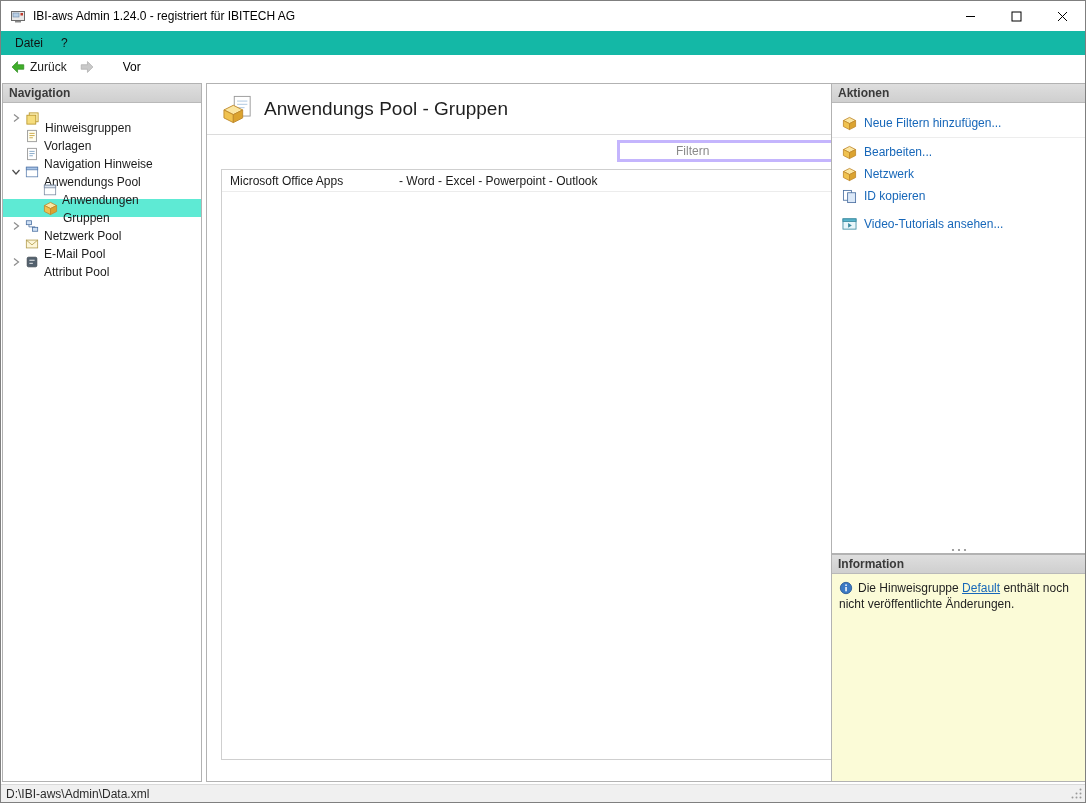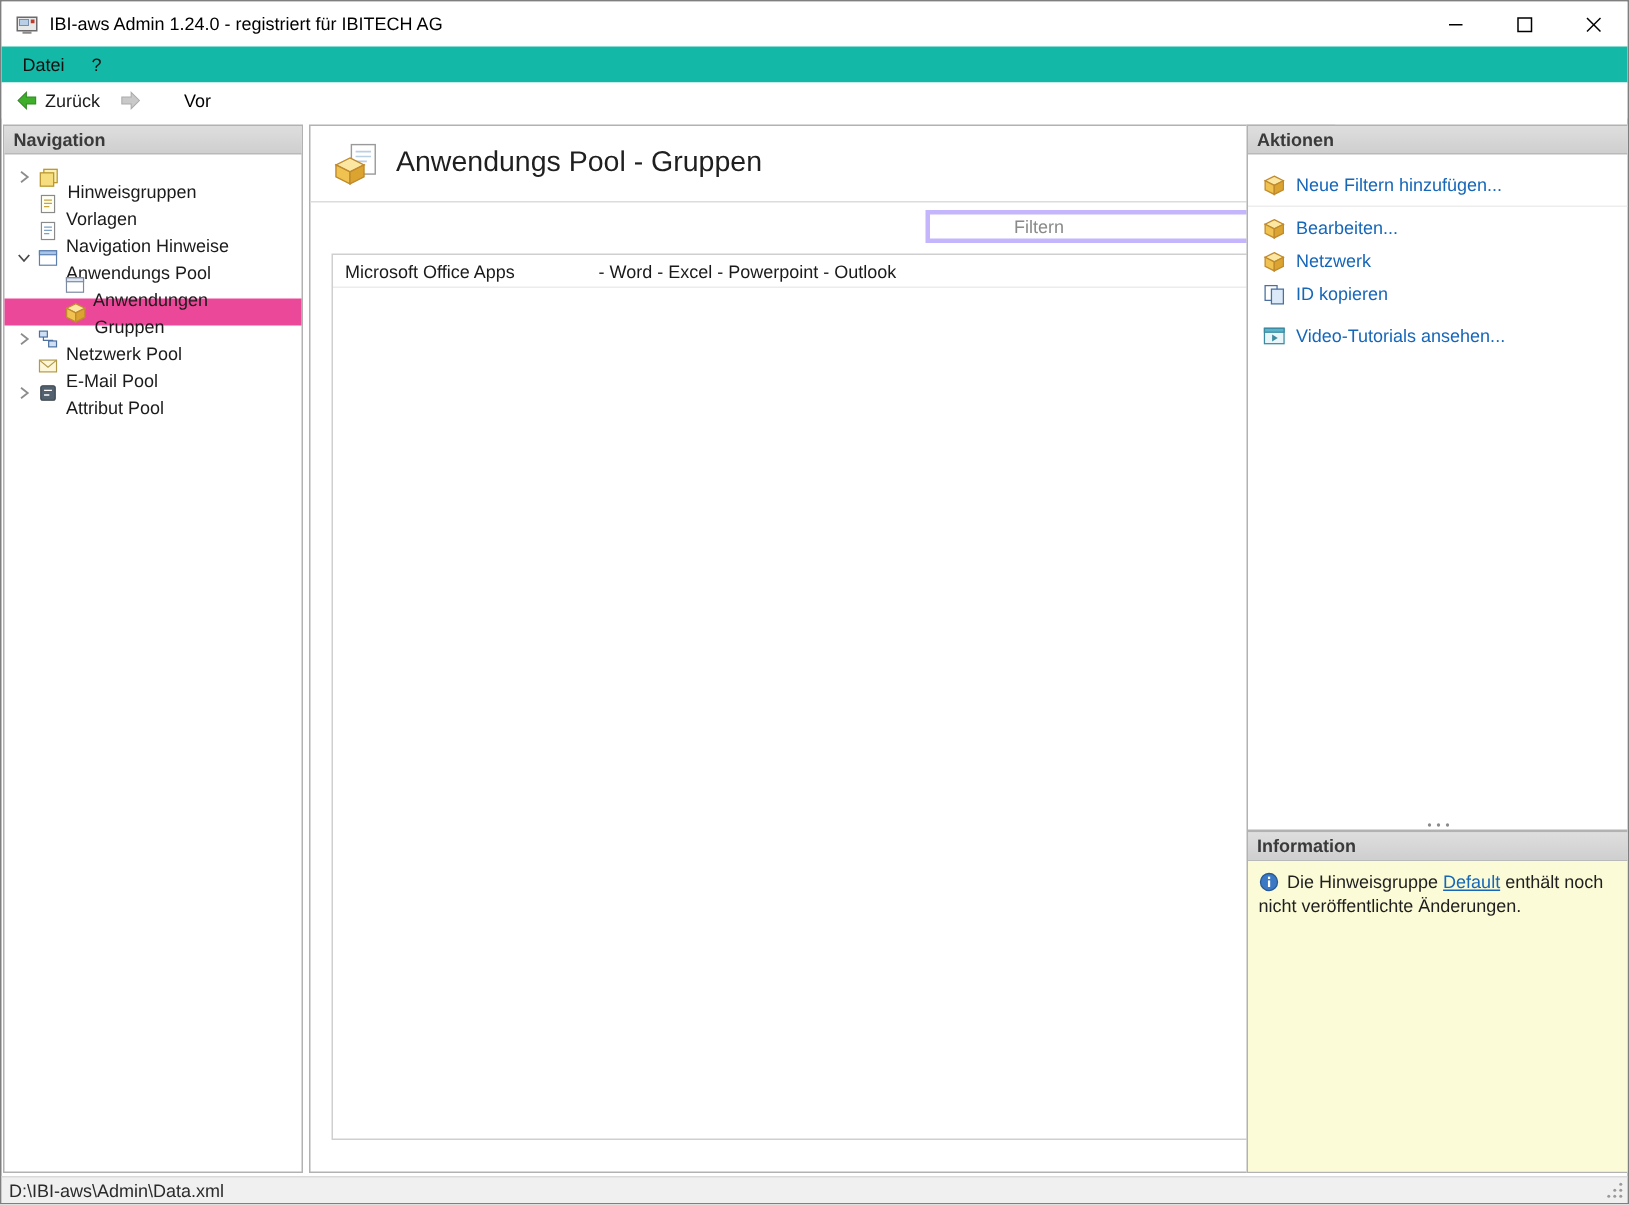--- a/index.html
+++ b/index.html
@@ -32,21 +32,21 @@
   .panel { position:absolute; border:1px solid #b2b2b2; background:#fff; }
   .panel-header { height:19px; background:linear-gradient(#dedede,#cfcfcf);
                   border-bottom:1px solid #b9b9b9; display:flex; align-items:center;
                   padding:0 6px; font-weight:bold; color:#3a3a3a; font-size:12px; }
 
   
   .nav-panel { left:1px; top:82px; width:200px; height:699px; }
   .tree { padding-top:6px; }
   .tree-row { height:18px; display:flex; align-items:center; padding-left:4px; cursor:default; }
   .tree-row.child { padding-left:22px; }
-  .tree-row.selected { background:#ec4899; }
+  .tree-row.selected { background:#5eead4; }
   .chev { width:18px; display:flex; justify-content:center; line-height:0; }
   .ticon { line-height:0; margin-right:5px; }
   .tlabel { color:#1b1b1b; white-space:nowrap;margin-top:20px; }
 
   
   .center-panel { left:205px; top:82px; width:684px; height:699px; }
   .main-header { position:absolute; top:0; left:0; right:0; height:51px;
                  border-bottom:1px solid #dcdcdc; display:flex; align-items:center;
                  padding-left:16px; gap:11px; }
   .main-title { font-size:19px; color:#1f1f1f; }

